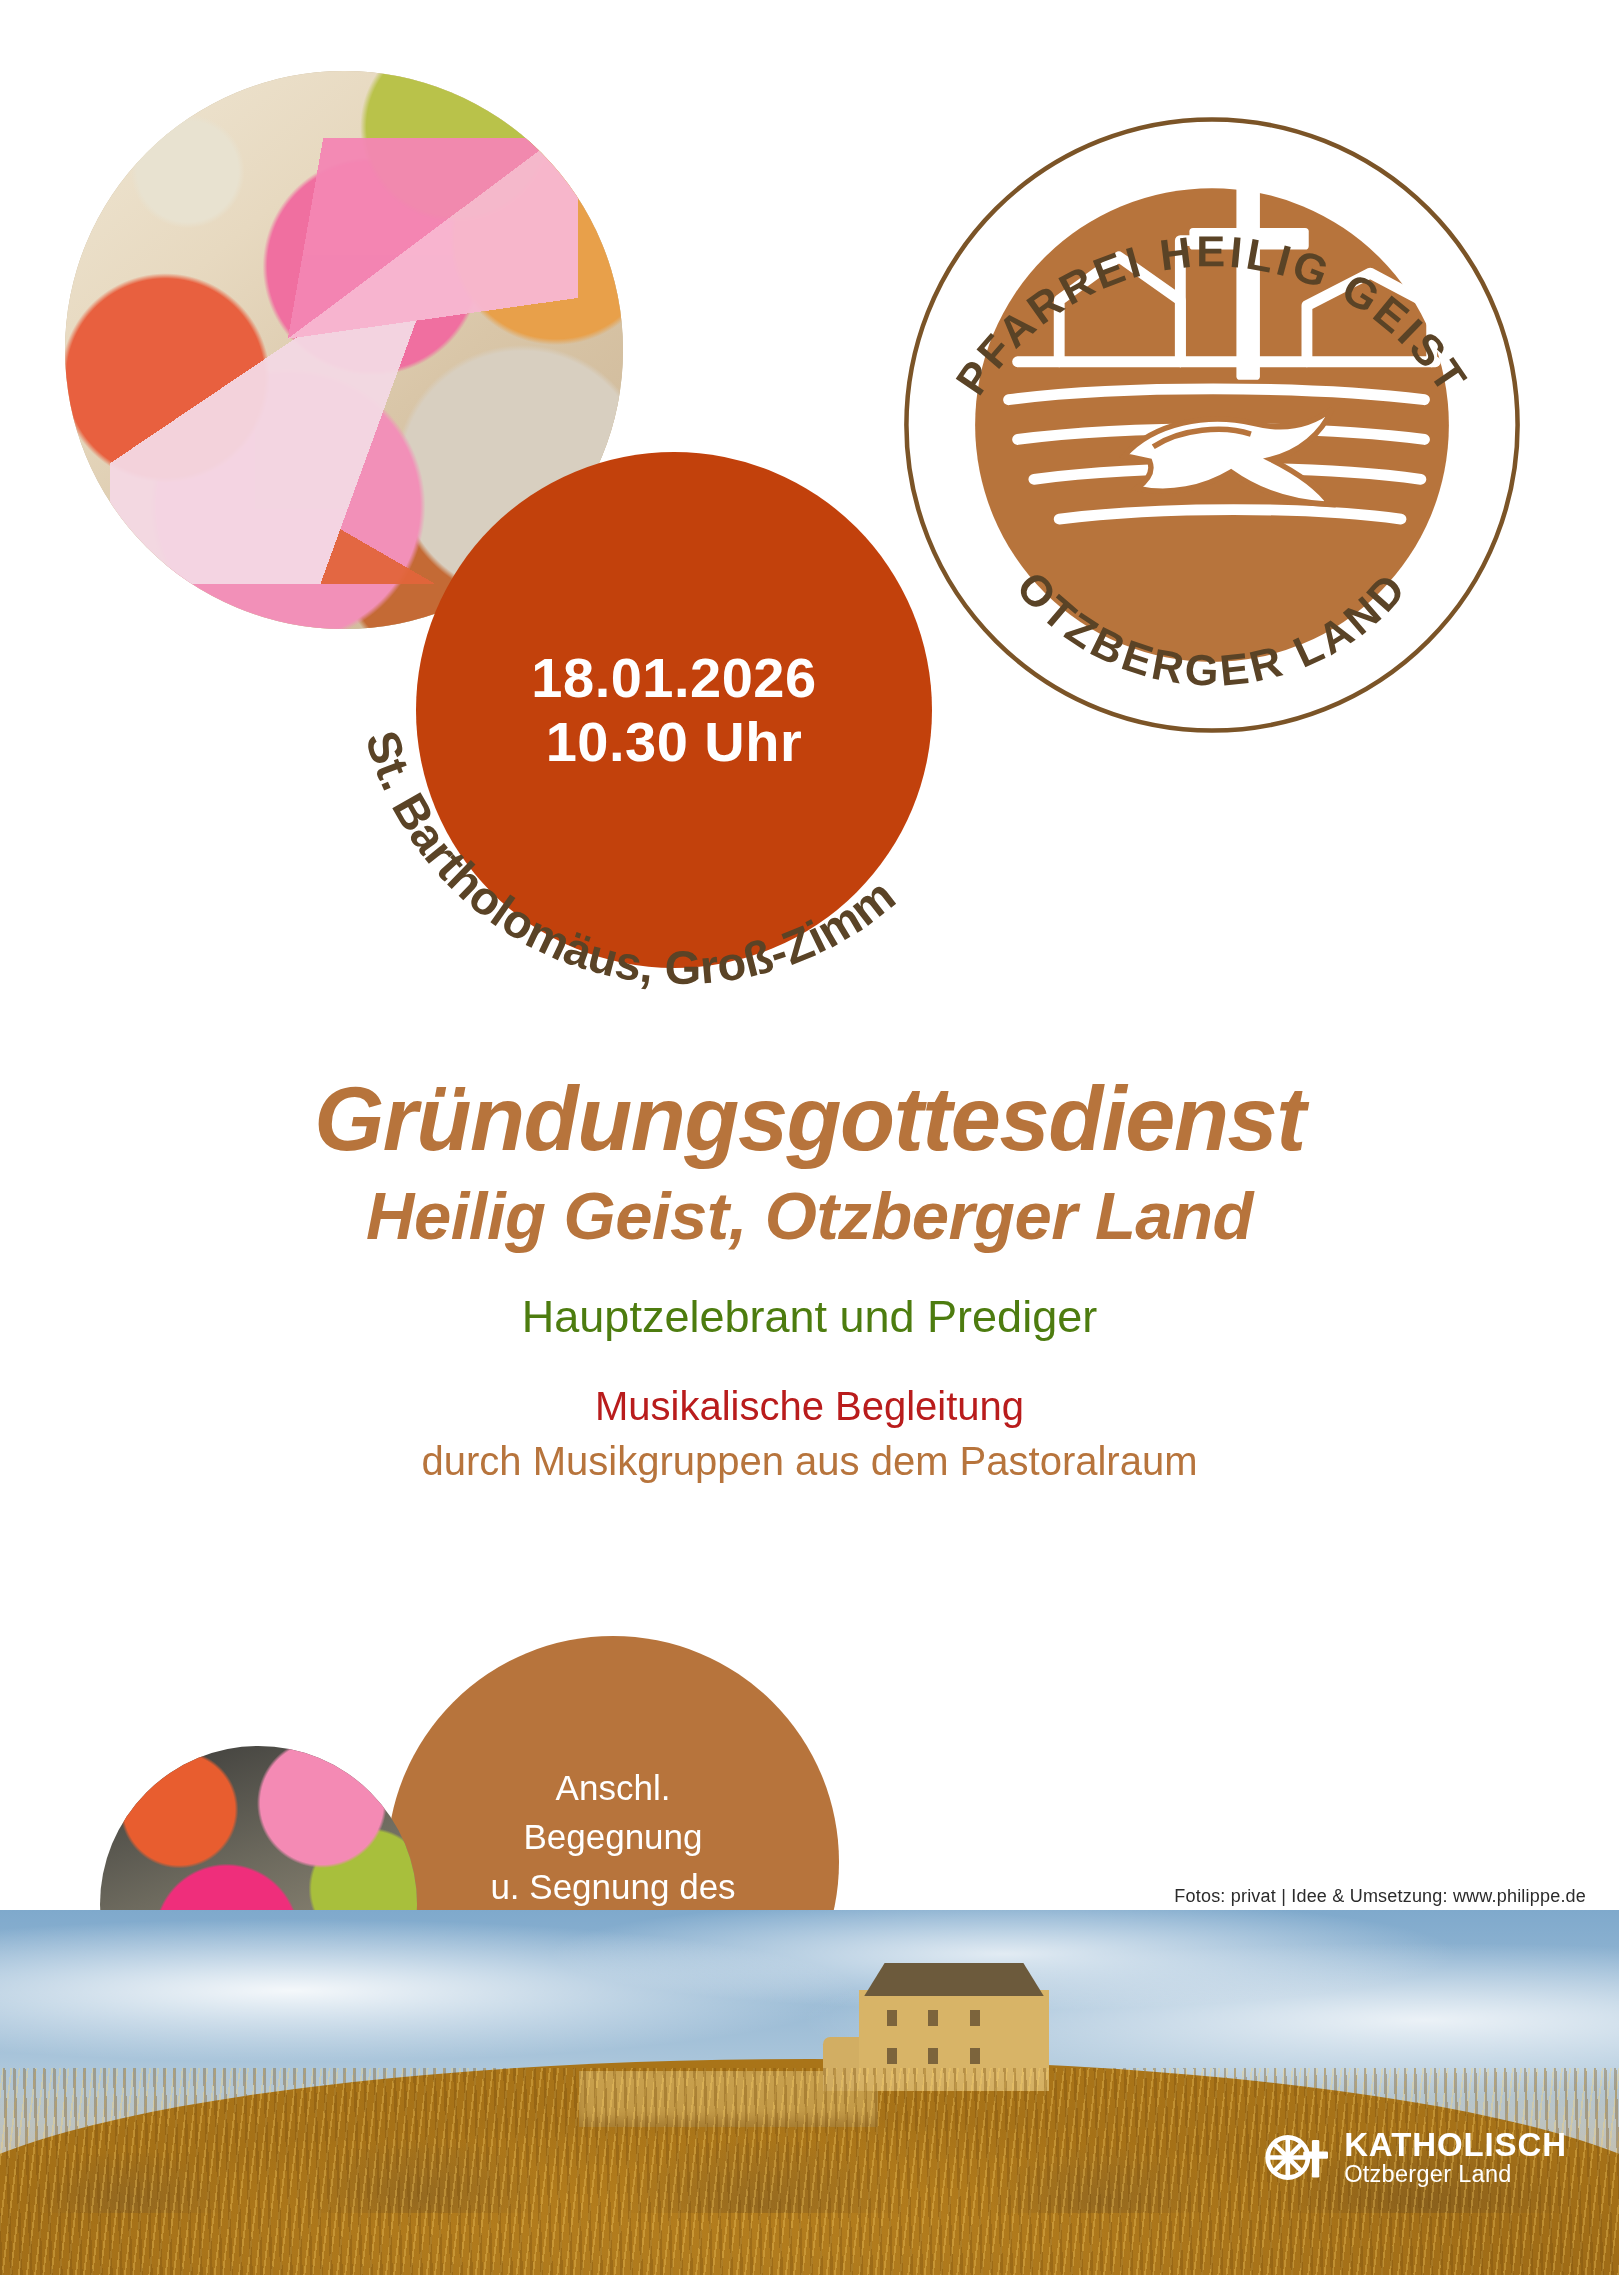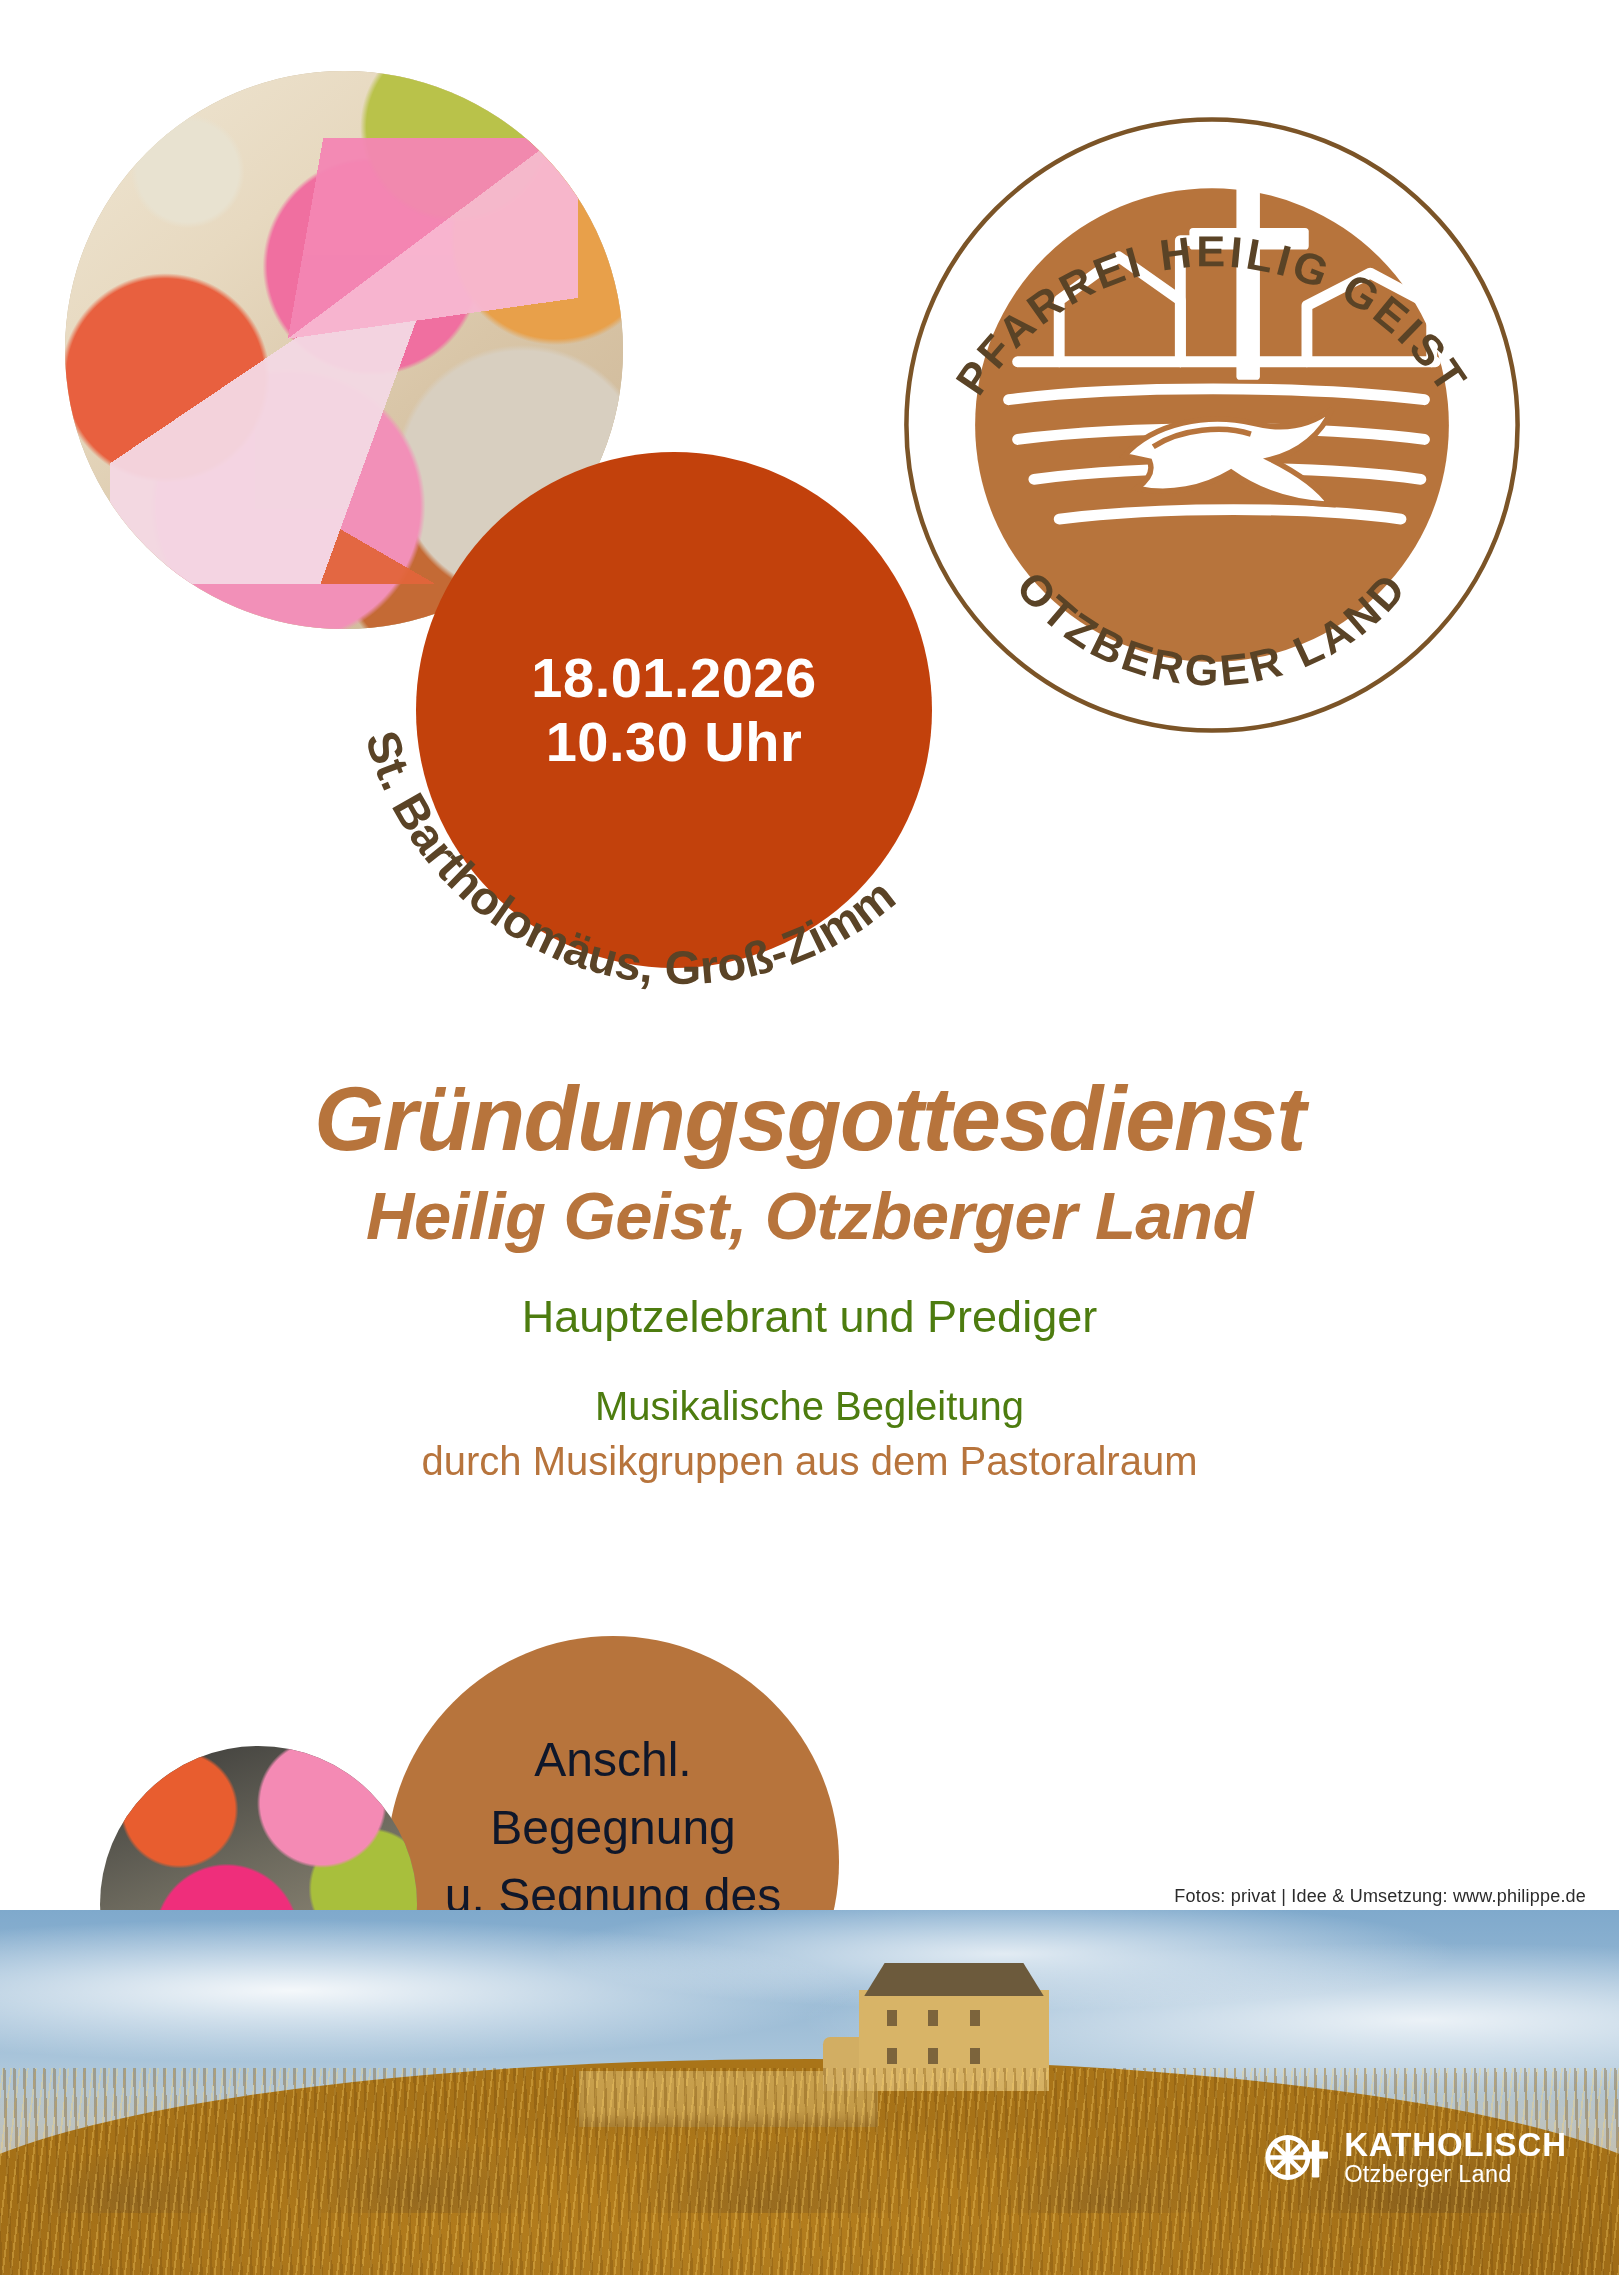--- a/index.html
+++ b/index.html
@@ -155,21 +155,21 @@
     font-weight: 400;
     margin: 38px 0 0 0;
   }
   .celebrant-name {
     color: #b7743c;
     font-size: 51px;
     font-weight: bold;
     margin: 18px 0 0 0;
   }
   .music-1 {
-    color: #4d7c0f;
+    color: #b91c1c;
     font-size: 40px;
     font-weight: 400;
     margin: 36px 0 0 0;
     line-height: 1.35;
   }
   .music-2 {
     color: #b7743c;
     font-size: 40px;
     font-weight: 400;
     margin: 1.8px 0 0 0;
@@ -178,28 +178,28 @@
 
   
   .after-circle {
     position: absolute;
     left: 387px;
     top: 1636px;
     width: 452px;
     height: 452px;
     border-radius: 50%;
     background: #b7743c;
-    color: #0f172a;
+    color: #ffffff;
     display: flex;
     flex-direction: column;
     align-items: center;
     justify-content: center;
     text-align: center;
     line-height: 1.42;
-    font-size: 48px;
+    font-size: 35px;
   }
 
   
   .photo-circle-bottom {
     position: absolute;
     left: 100px;
     top: 1746px;
     width: 317px;
     height: 317px;
     border-radius: 50%;

